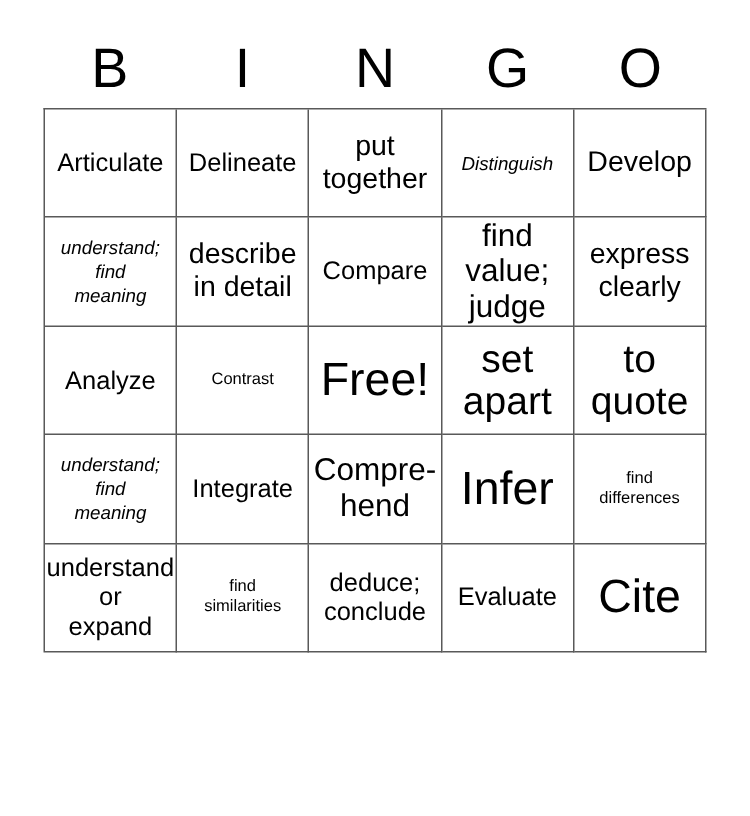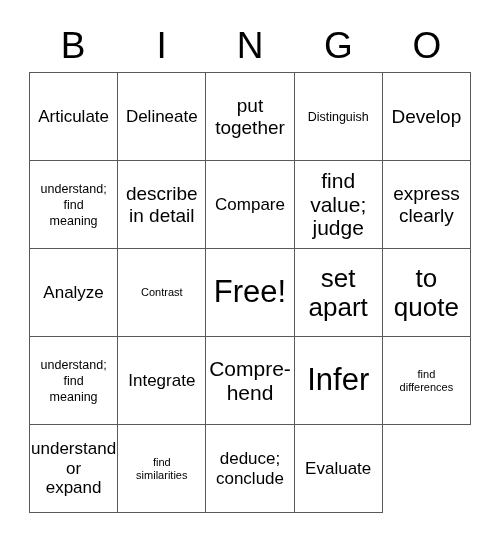--- a/index.html
+++ b/index.html
@@ -39,21 +39,21 @@
     font-weight: 400;
     color: #000000;
     letter-spacing: 0;
   }
   
   #grid {
     position: absolute;
     left: 29px;
     top: 72px;
     width: 442px;
-    height: 441px;
+    height: 363px;
     box-sizing: border-box;
     border-top: 1px solid #595959;
     border-left: 1px solid #595959;
     display: grid;
     grid-template-columns: repeat(5, 1fr);
     grid-template-rows: repeat(5, 1fr);
   }
   .cell {
     box-sizing: border-box;
     border-right: 1px solid #595959;
@@ -66,21 +66,21 @@
     overflow: hidden;
   }
   .cell-text {
     display: block;
     width: 100%;
     text-align: center;
     white-space: pre-line;
     line-height: 1.12;
   }
   
-  .fs-xs  { font-size: 12.5px; line-height: 1.28; }
+  .fs-xs  { font-size: 12.5px; line-height: 1.28; font-style: italic; }
   .fs-s   { font-size: 11px;   line-height: 1.18; }
   .fs-m   { font-size: 17px;   line-height: 1.16; }
   .fs-ml  { font-size: 19px;   line-height: 1.14; }
   .fs-l   { font-size: 21px;   line-height: 1.12; }
   .fs-xl  { font-size: 26px;   line-height: 1.08; text-align: center; }
   .fs-xxl { font-size: 31px;   line-height: 1.05; }
 </style>
 </head>
 <body>
 
@@ -182,15 +182,18 @@
         <span class="cell-text fs-s">find
 similarities</span>
       </div>
     <div class="cell">
         <span class="cell-text fs-m">deduce;
 conclude</span>
       </div>
     <div class="cell">
         <span class="cell-text fs-m">Evaluate</span>
       </div>
+    <div class="cell">
+        <span class="cell-text fs-xxl">Cite</span>
+      </div>
 
   </div>
 </div>
 
 </body></html>

